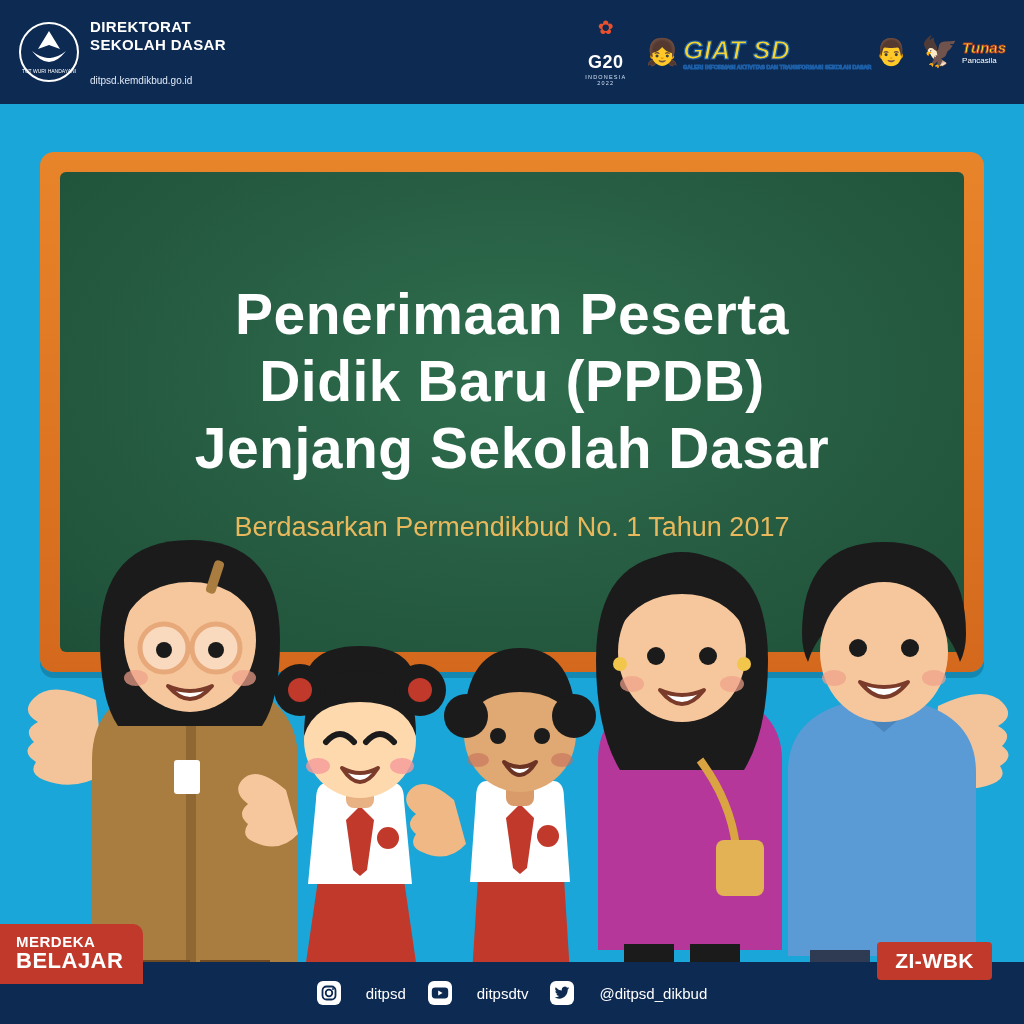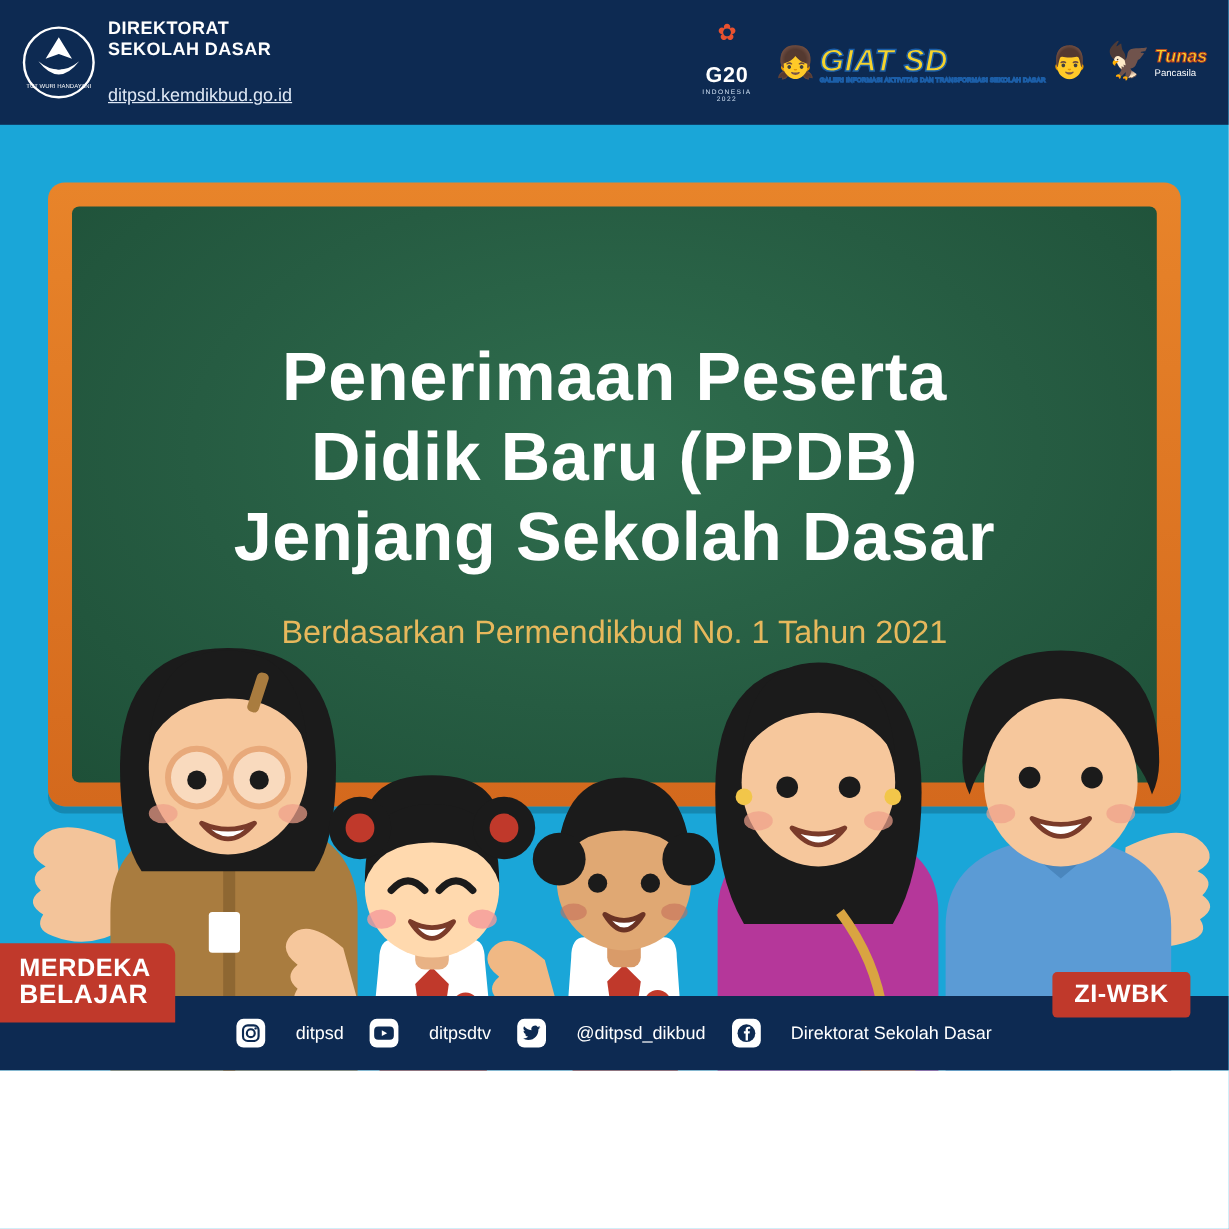--- a/index.html
+++ b/index.html
@@ -3,42 +3,42 @@
 <meta charset="utf-8">
 <style>
   * { box-sizing: border-box; margin: 0; padding: 0; }
   html, body {
     width: 1024px; height: 1024px;
     font-family: "Liberation Sans", sans-serif;
     overflow: hidden;
   }
   #poster {
     position: relative;
-    width: 1024px; height: 892px;
+    width: 1024px; height: 1024px;
     background: #1aa6d8;
     overflow: hidden;
   }
   
   .topbar {
     position: absolute; top: 0; left: 0; width: 1024px; height: 104px;
     background: #0d2a52;
     display: flex; align-items: center; justify-content: space-between;
     padding: 0 18px;
     z-index: 20;
   }
   .brand-left { display: flex; align-items: center; gap: 10px; }
   .tutwuri {
     width: 62px; height: 62px; position: relative;
     display: flex; align-items: center; justify-content: center;
   }
   .tutwuri svg { display:block; }
   .brand-text { color: #ffffff; line-height: 1.12; }
   .brand-text .l1 { font-size: 15px; font-weight: bold; letter-spacing: .4px; }
   .brand-text .l2 { font-size: 15px; font-weight: bold; letter-spacing: .4px; }
-  .brand-text .l3 { font-size: 15px; font-weight: normal; margin-top: 21px; color: #dfe8f5; text-decoration: underline; }
+  .brand-text .l3 { font-size: 10px; font-weight: normal; margin-top: 21px; color: #dfe8f5; }
 
   .brand-right { display: flex; align-items: center; gap: 12px; }
   .g20 { display: flex; flex-direction: column; align-items: center; width: 54px; }
   .g20 .flower { font-size: 19px; color: #e8512f; line-height: 1; }
   .g20 .g20txt { color: #fff; font-size: 18px; font-weight: bold; letter-spacing: .5px; margin-top:15px;}
   .g20 .sub { color: #cfe0f3; font-size: 5.5px; letter-spacing: 1.2px; margin-top:1px; }
   .g20 .sub2 { color: #cfe0f3; font-size: 5.5px; letter-spacing: 1.2px; }
 
   .giat {
     display: flex; align-items: center; gap: 4px;
@@ -116,21 +116,21 @@
   .ico.fb { background: #ffffff; }
 
   .merdeka {
     position: absolute; left: 0; bottom: 40px;
     background: #c0392b; color: #ffffff;
     padding: 10px 20px 12px 16px;
     border-top-right-radius: 10px;
     z-index: 31;
     line-height: 1.02;
   }
-  .merdeka .m1 { font-size: 21px; font-weight: bold; letter-spacing: .5px; }
+  .merdeka .m1 { font-size: 15px; font-weight: bold; letter-spacing: .5px; }
   .merdeka .m2 { font-size: 22px; font-weight: bold; letter-spacing: .5px; }
 
   .ziwbk {
     position: absolute; right: 32px; bottom: 44px;
     background: #c0392b; color: #ffffff;
     padding: 7px 18px; border-radius: 4px;
     font-size: 21px; font-weight: bold; letter-spacing: .5px;
     z-index: 31;
   }
 </style>
@@ -187,21 +187,21 @@
     </div>
   </div>
 
   <div class="board-frame">
     <div class="board">
       <div class="board-title">
         <div>Penerimaan Peserta</div>
         <div>Didik Baru (PPDB)</div>
         <div>Jenjang Sekolah Dasar</div>
       </div>
-      <div class="board-sub">Berdasarkan Permendikbud No. 1 Tahun 2021</div>
+      <div class="board-sub">Berdasarkan Permendikbud No. 1 Tahun 2017</div>
     </div>
   </div>
 
   <div class="people">
     <svg width="1024" height="1024" viewBox="0 0 1024 1024">
 
       <g>
 
         <path d="M96 700 q-45 -20 -62 -2 q-14 14 4 24 q-16 8 -4 20 q-14 10 2 20 q-8 12 8 18 q30 12 60 -6 z" fill="#f3c49a"></path>
 
@@ -398,26 +398,17 @@
 
       <div class="item">
         <span class="ico tw">
           <svg width="16" height="14" viewBox="0 0 16 14">
             <path d="M15.4 2.1q-.8.36-1.7.44.96-.58 1.3-1.5-.9.54-1.9.72A3 3 0 0 0 7.9 4.5 8.6 8.6 0 0 1 1.7 1.3a3 3 0 0 0 .94 4 3 3 0 0 1-1.36-.38 3 3 0 0 0 2.4 2.96 3 3 0 0 1-1.34.05 3 3 0 0 0 2.8 2.08A6 6 0 0 1 .6 11.3a8.5 8.5 0 0 0 4.6 1.35c5.5 0 8.5-4.6 8.5-8.6v-.4a6 6 0 0 0 1.7-1.55z" fill="#0d2a52"></path>
           </svg>
         </span>
         <span>@ditpsd_dikbud</span>
       </div>
 
-      <div class="item">
-        <span class="ico fb">
-          <svg width="16" height="16" viewBox="0 0 16 16">
-            <circle cx="8" cy="8" r="7.4" fill="#0d2a52"></circle>
-            <path d="M9.3 8.2h1.4l.2-1.9H9.3V5.2c0-.5.15-.86.9-.86h1V2.6a13 13 0 0 0-1.45-.07c-1.44 0-2.42.87-2.42 2.48v1.3H5.9v1.9h1.43V14h1.97z" fill="#ffffff"></path>
-          </svg>
-        </span>
-        <span>Direktorat Sekolah Dasar</span>
-      </div>
 
     </div>
   </div>
 
 </div>
 
 </body></html>

